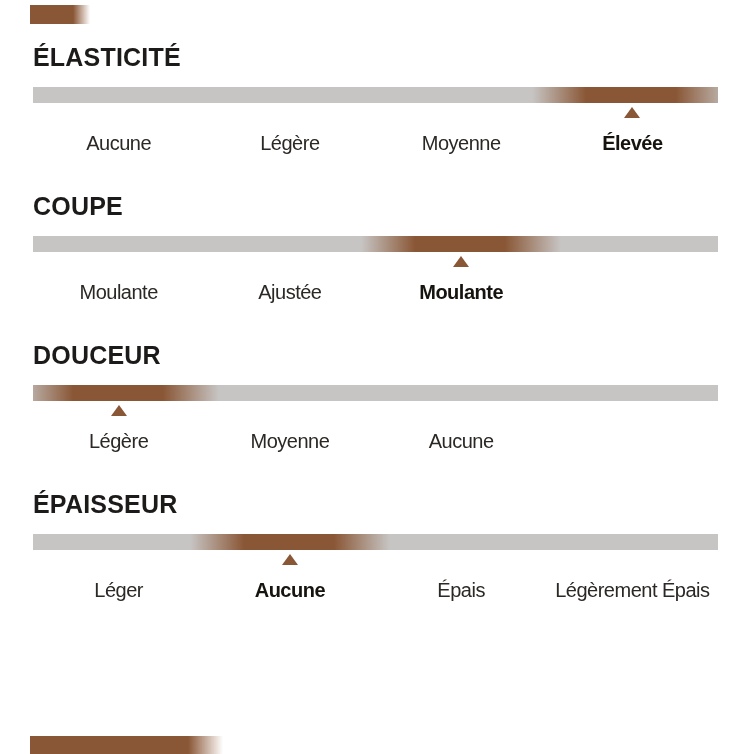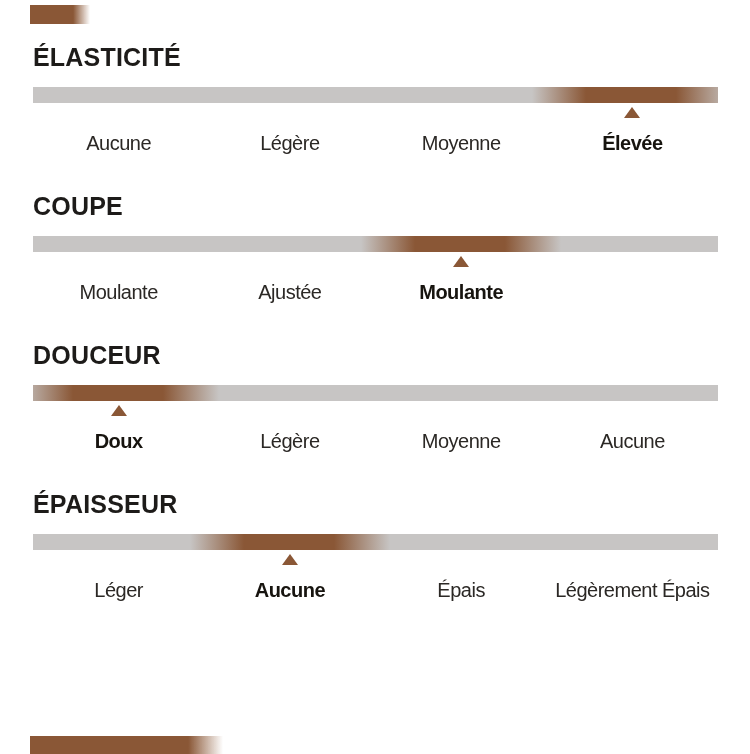--- a/index.html
+++ b/index.html
@@ -112,21 +112,20 @@
 
   <section class="scale">
     <h3 class="title">DOUCEUR</h3>
     <div class="bar">
       <div class="segment" style="left: 12.5%;"></div>
     </div>
     <div class="pointer-row">
       <div class="pointer" style="left: 12.5%;"></div>
     </div>
     <div class="labels">
-          <span class="selected">Doux</span>
           <span>Légère</span>
           <span>Moyenne</span>
           <span>Aucune</span>
         </div>
   </section>
 
   <section class="scale">
     <h3 class="title">ÉPAISSEUR</h3>
     <div class="bar">
       <div class="segment" style="left: 37.5%;"></div>

